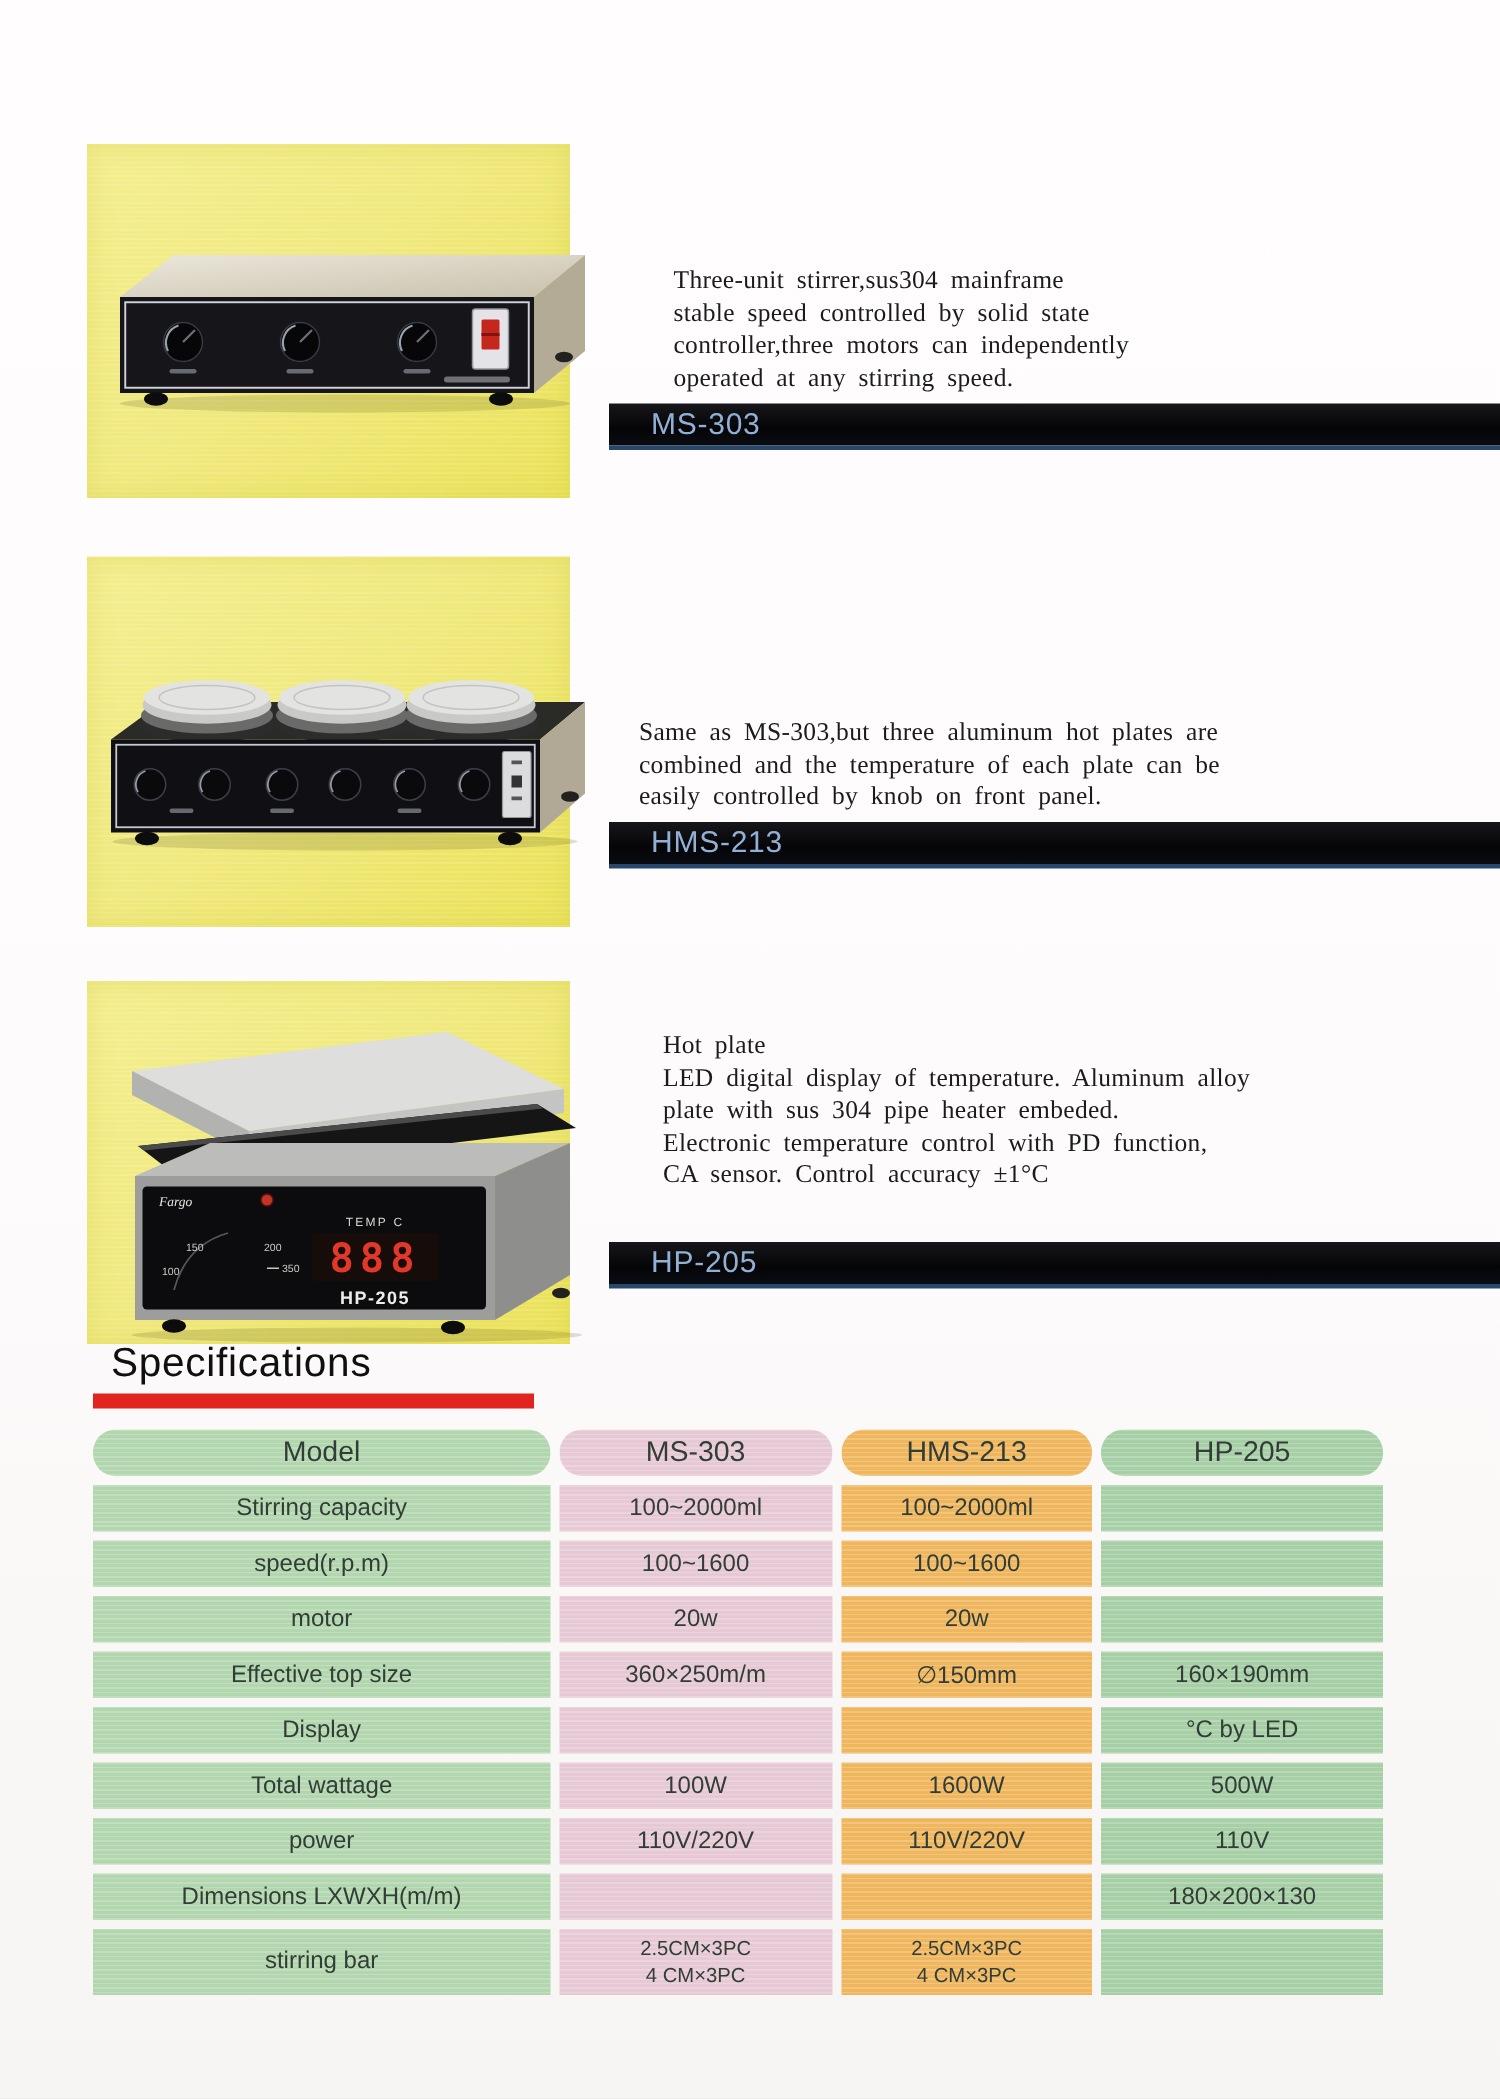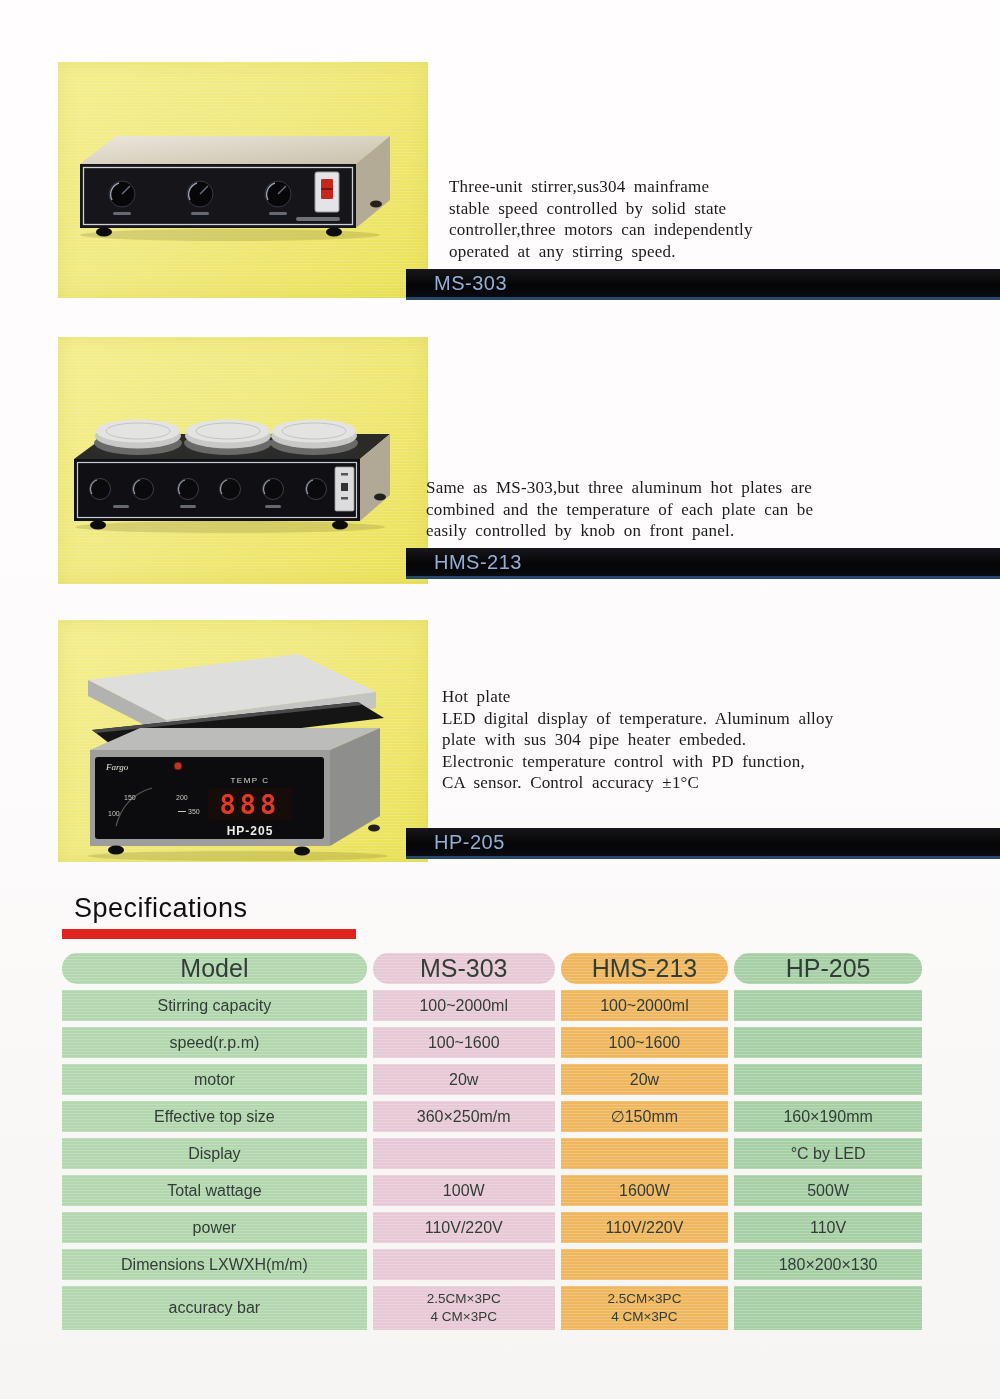--- a/index.html
+++ b/index.html
@@ -4,25 +4,26 @@
 <style>
   html,body { margin:0; padding:0; background:#e8e6e4; }
   .page {
     position:relative; width:1000px; height:1399px; margin:0 auto;
     background: linear-gradient(180deg,#fffdfe 0%, #fdfbfb 55%, #f7f5f3 100%);
     overflow:hidden;
     font-family:"Liberation Sans","DejaVu Sans",sans-serif;
   }
   
   .yellow-panel {
-    position:absolute; left:58px; width:370px;
+    position:absolute; left:58px; width:322px;
     background:
       repeating-linear-gradient(180deg, rgba(255,255,255,.14) 0 1px, rgba(0,0,0,0) 1px 3px),
       linear-gradient(135deg,#f4ee8e 0%, #f0e97e 45%, #eae257 100%);
     box-shadow: inset 0 0 18px rgba(210,200,60,.35);
+    margin-top: 34px;
   }
   .panel1 { top:62px;  height:236px; }
   .panel2 { top:337px; height:247px; }
   .panel3 { top:620px; height:242px; }
   .yellow-panel svg { position:absolute; left:0; top:0; }
 
   
   .desc {
     position:absolute;
     font-family:"Liberation Serif","DejaVu Serif",serif;
@@ -60,21 +61,21 @@
   
   .spec-table {
     position:absolute; left:56px; top:947px; width:872px;
     border-collapse:separate; border-spacing:6px; table-layout:fixed;
   }
   .spec-table td {
     height:31px; text-align:center; vertical-align:middle;
     font-size:16px; color:#333d37; padding:0 2px; overflow:hidden;
     background-image: repeating-linear-gradient(180deg, rgba(255,255,255,.20) 0 1px, rgba(0,0,0,0) 1px 3px);
   }
-  .spec-table tr.hdr td { font-size:25px;border-radius:15px; }
+  .spec-table tr.hdr td { font-size:19px;border-radius:15px; }
   .c0 { background-color:#b2d6ae; }
   .c1 { background-color:#e7c9d6; }
   .c2 { background-color:#efb65d; }
   .c3 { background-color:#a6cfa6; }
   tr.tall td { height:44px; }
   td.two-line { font-size:13.5px; line-height:1.3; white-space:pre-line;text-align:center; }
 </style>
 </head>
 <body>
 
@@ -297,21 +298,21 @@
       <td class="c2">110V/220V</td>
       <td class="c3">110V</td>
     </tr>
     <tr>
       <td class="c0">Dimensions LXWXH(m/m)</td>
       <td class="c1"></td>
       <td class="c2"></td>
       <td class="c3">180×200×130</td>
     </tr>
     <tr class="tall">
-      <td class="c0">accuracy bar</td>
+      <td class="c0">stirring bar</td>
       <td class="c1 two-line">2.5CM×3PC
 4 CM×3PC</td>
       <td class="c2 two-line">2.5CM×3PC
 4 CM×3PC</td>
       <td class="c3"></td>
     </tr>
   </tbody>
     </table>
 
 </div>

